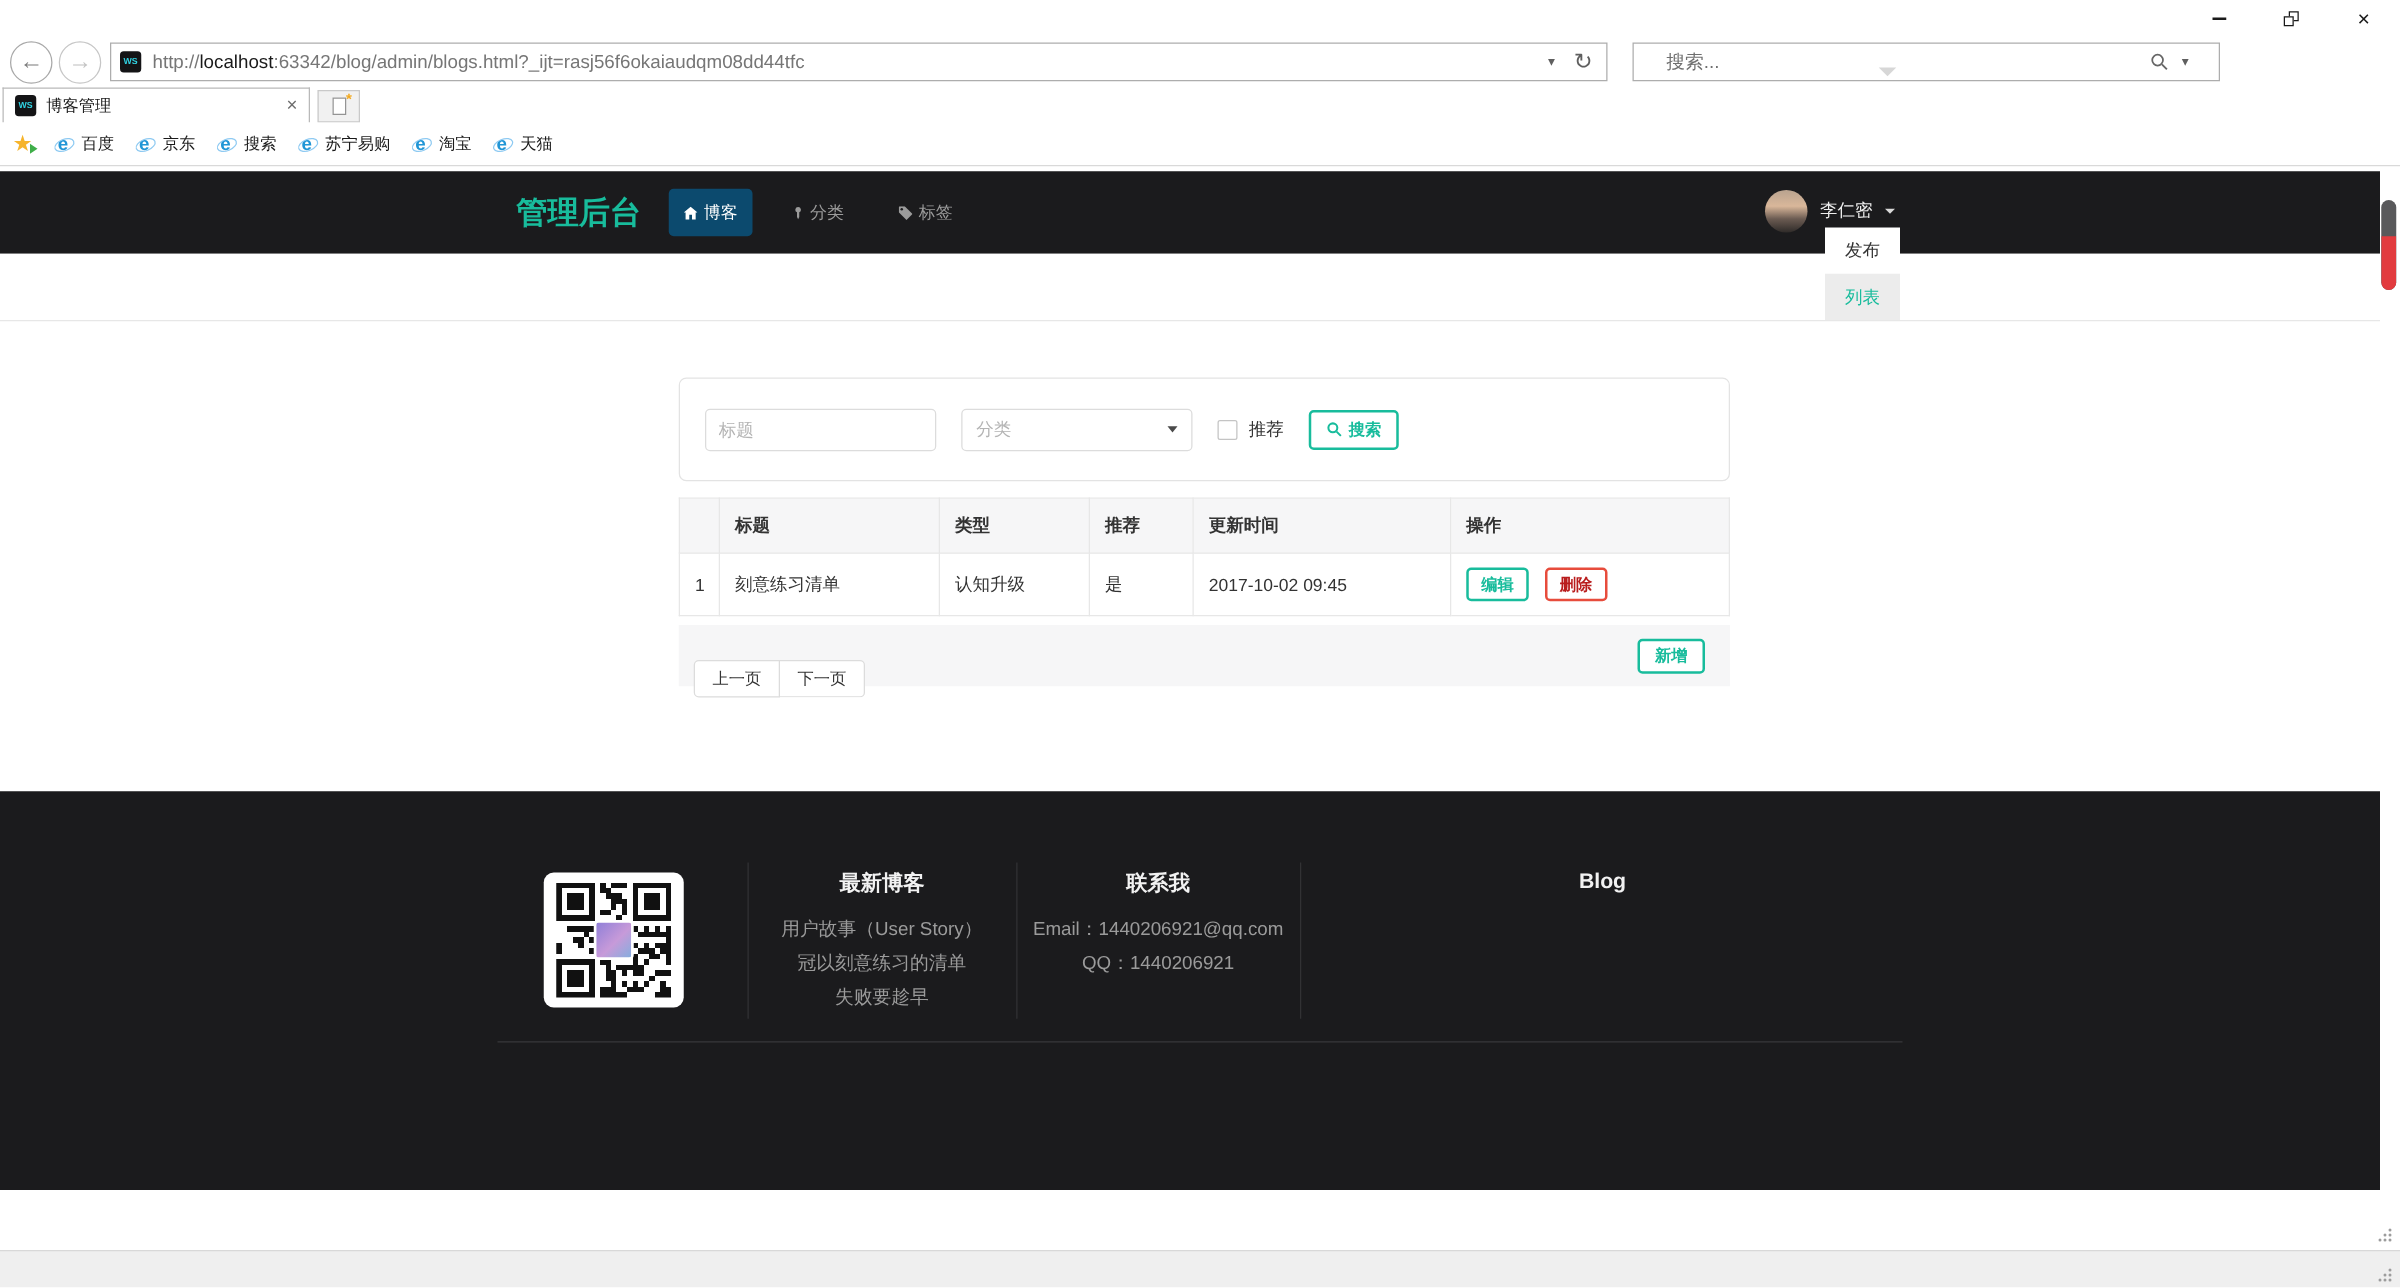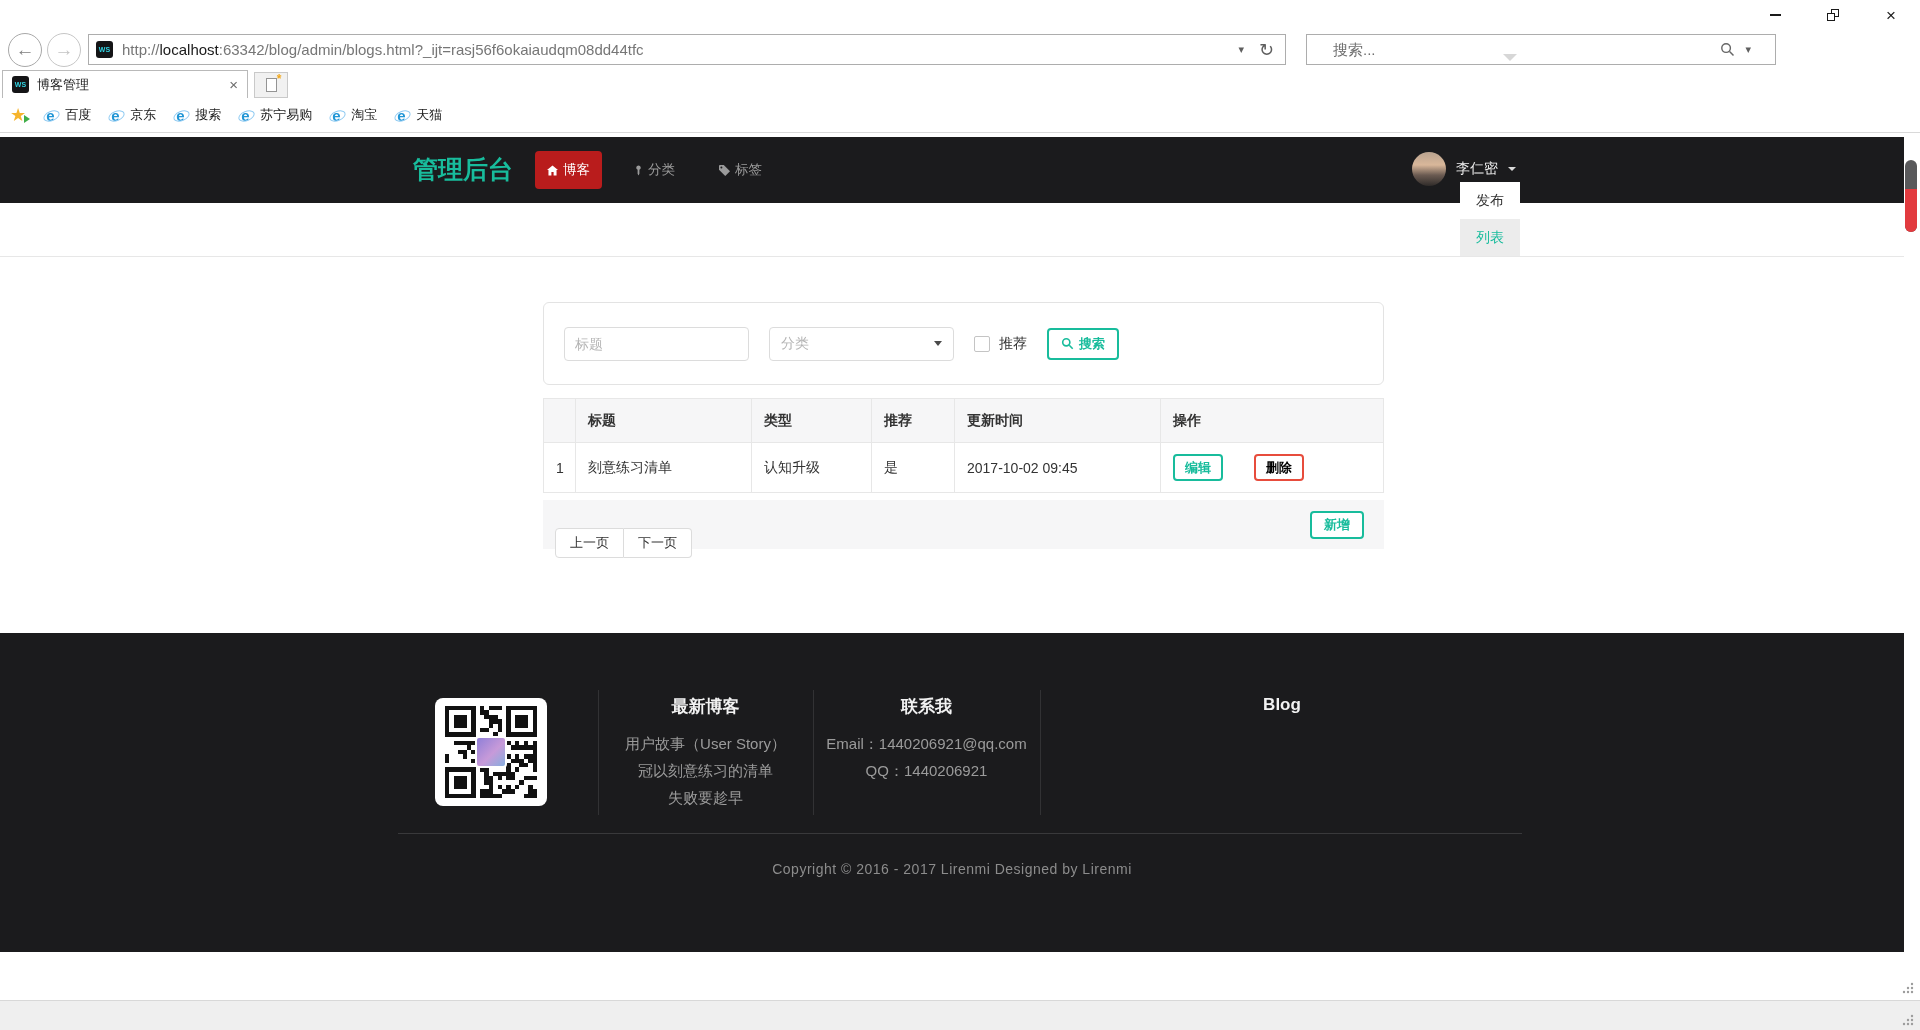--- a/index.html
+++ b/index.html
@@ -69,21 +69,21 @@
   .ie-e { position:relative; width:17px; height:17px; }
   .ie-e .letter { position:absolute; left:3px; top:0px; font-size:15px; font-weight:bold; color:#2196d6; line-height:17px; }
   .ie-e::after { content:""; position:absolute; left:0px; top:4.5px; width:15px; height:8px; border:1.4px solid #8ecaf2;
                  border-radius:50%; transform:rotate(-22deg); }
 
   
   .navbar { position:absolute; top:137px; left:0; width:1904px; height:66px; background:#1b1b1d; }
   .brand { position:absolute; left:413px; top:16px; font-size:25px; font-weight:bold; color:#18bc9c; }
   .nav-items { position:absolute; left:535px; top:14px; height:38px; display:flex; align-items:center; gap:20px; }
   .nav-item { display:flex; align-items:center; gap:5px; font-size:13.5px; color:#9b9b9b; padding:10px 12px; border-radius:4px; }
-  .nav-item.active { background:#b91c1c; color:#fff; }
+  .nav-item.active { background:#0c4a6e; color:#fff; }
   .nav-item svg { flex:0 0 auto; }
   .user { position:absolute; left:1412px; top:15px; display:flex; align-items:center; gap:10px; }
   .avatar { width:34px; height:34px; border-radius:50%;
             background:linear-gradient(180deg,#b9a38f 0%,#d9b79a 38%,#6b5b52 68%,#2f2b29 100%); }
   .username { color:#ededed; font-size:14px; }
   .user-caret { width:0; height:0; border-left:4px solid transparent; border-right:4px solid transparent; border-top:4px solid #d9d9d9; }
 
   
   .subnav { position:absolute; top:203px; left:0; width:1904px; height:54px; background:#fff; border-bottom:1px solid #e7e7e7; }
   .subnav-tabs { position:absolute; right:384px; bottom:0; display:flex;flex-direction:column; }
@@ -108,21 +108,21 @@
               font-size:13px; font-weight:bold; display:flex; align-items:center; gap:5px; font-family:inherit; }
 
   
   table.blog-table { position:absolute; left:543px; top:398px; width:841px; border-collapse:collapse; }
   .blog-table th { height:44px; background:#f6f6f7; border:1px solid #e7e7e7; font-size:14px; font-weight:bold;
                    color:#333; text-align:left; padding-left:12px; }
   .blog-table td { height:50px; background:#fff; border:1px solid #e7e7e7; font-size:14px; color:#333; padding-left:12px; }
   .btn-mini { height:27px; padding:0 10px; background:#fff; border-radius:4px; font-size:13px; font-weight:bold;
               font-family:inherit; display:inline-flex; align-items:center; }
   .btn-edit { border:2px solid #18bc9c; color:#18bc9c; margin-right:9px; }
-  .btn-del  { border:2px solid #e74c3c; color:#000000;margin-left:18px; }
+  .btn-del  { border:2px solid #e74c3c; color:#b91c1c; }
 
   .table-footer { position:absolute; left:543px; top:500px; width:841px; height:49px; background:#f6f6f7;
                   display:flex; align-items:center; justify-content:space-between; padding:0 12px; }
   .pager { display:flex;margin-top:36px; }
   .pager-btn { height:30px; padding:0 14px; background:#fff; border:1px solid #dcdcdc; font-size:13px; color:#333;
                display:flex; align-items:center; font-family:inherit; }
   .pager-btn.prev { border-radius:4px 0 0 4px; }
   .pager-btn.next { border-left:none; border-radius:0 4px 4px 0; }
   .btn-add { height:28px; margin-right:8px; padding:12px 12px; }
 
@@ -487,21 +487,20 @@
     <div class="f-title">联系我</div>
     <div class="f-line-item">Email：1440206921@qq.com</div>
     <div class="f-line-item">QQ：1440206921</div>
   </div>
 
   <div class="f-col" style="left:1040px;width:484px">
     <div class="f-title">Blog</div>
   </div>
 
   <div class="f-rule"></div>
-  <div class="copyright">Copyright © 2016 - 2017 Lirenmi Designed by Lirenmi</div>
 </div>
 
 <div class="graybar"></div>
 <svg class="grip" style="right:5px;top:981px" width="13" height="13">
   <g fill="#9c9c9c">
       <circle cx="10" cy="3" r="1.2"></circle>
       <circle cx="6" cy="7" r="1.2"></circle>
       <circle cx="10" cy="7" r="1.2"></circle>
       <circle cx="2" cy="11" r="1.2"></circle>
       <circle cx="6" cy="11" r="1.2"></circle>

